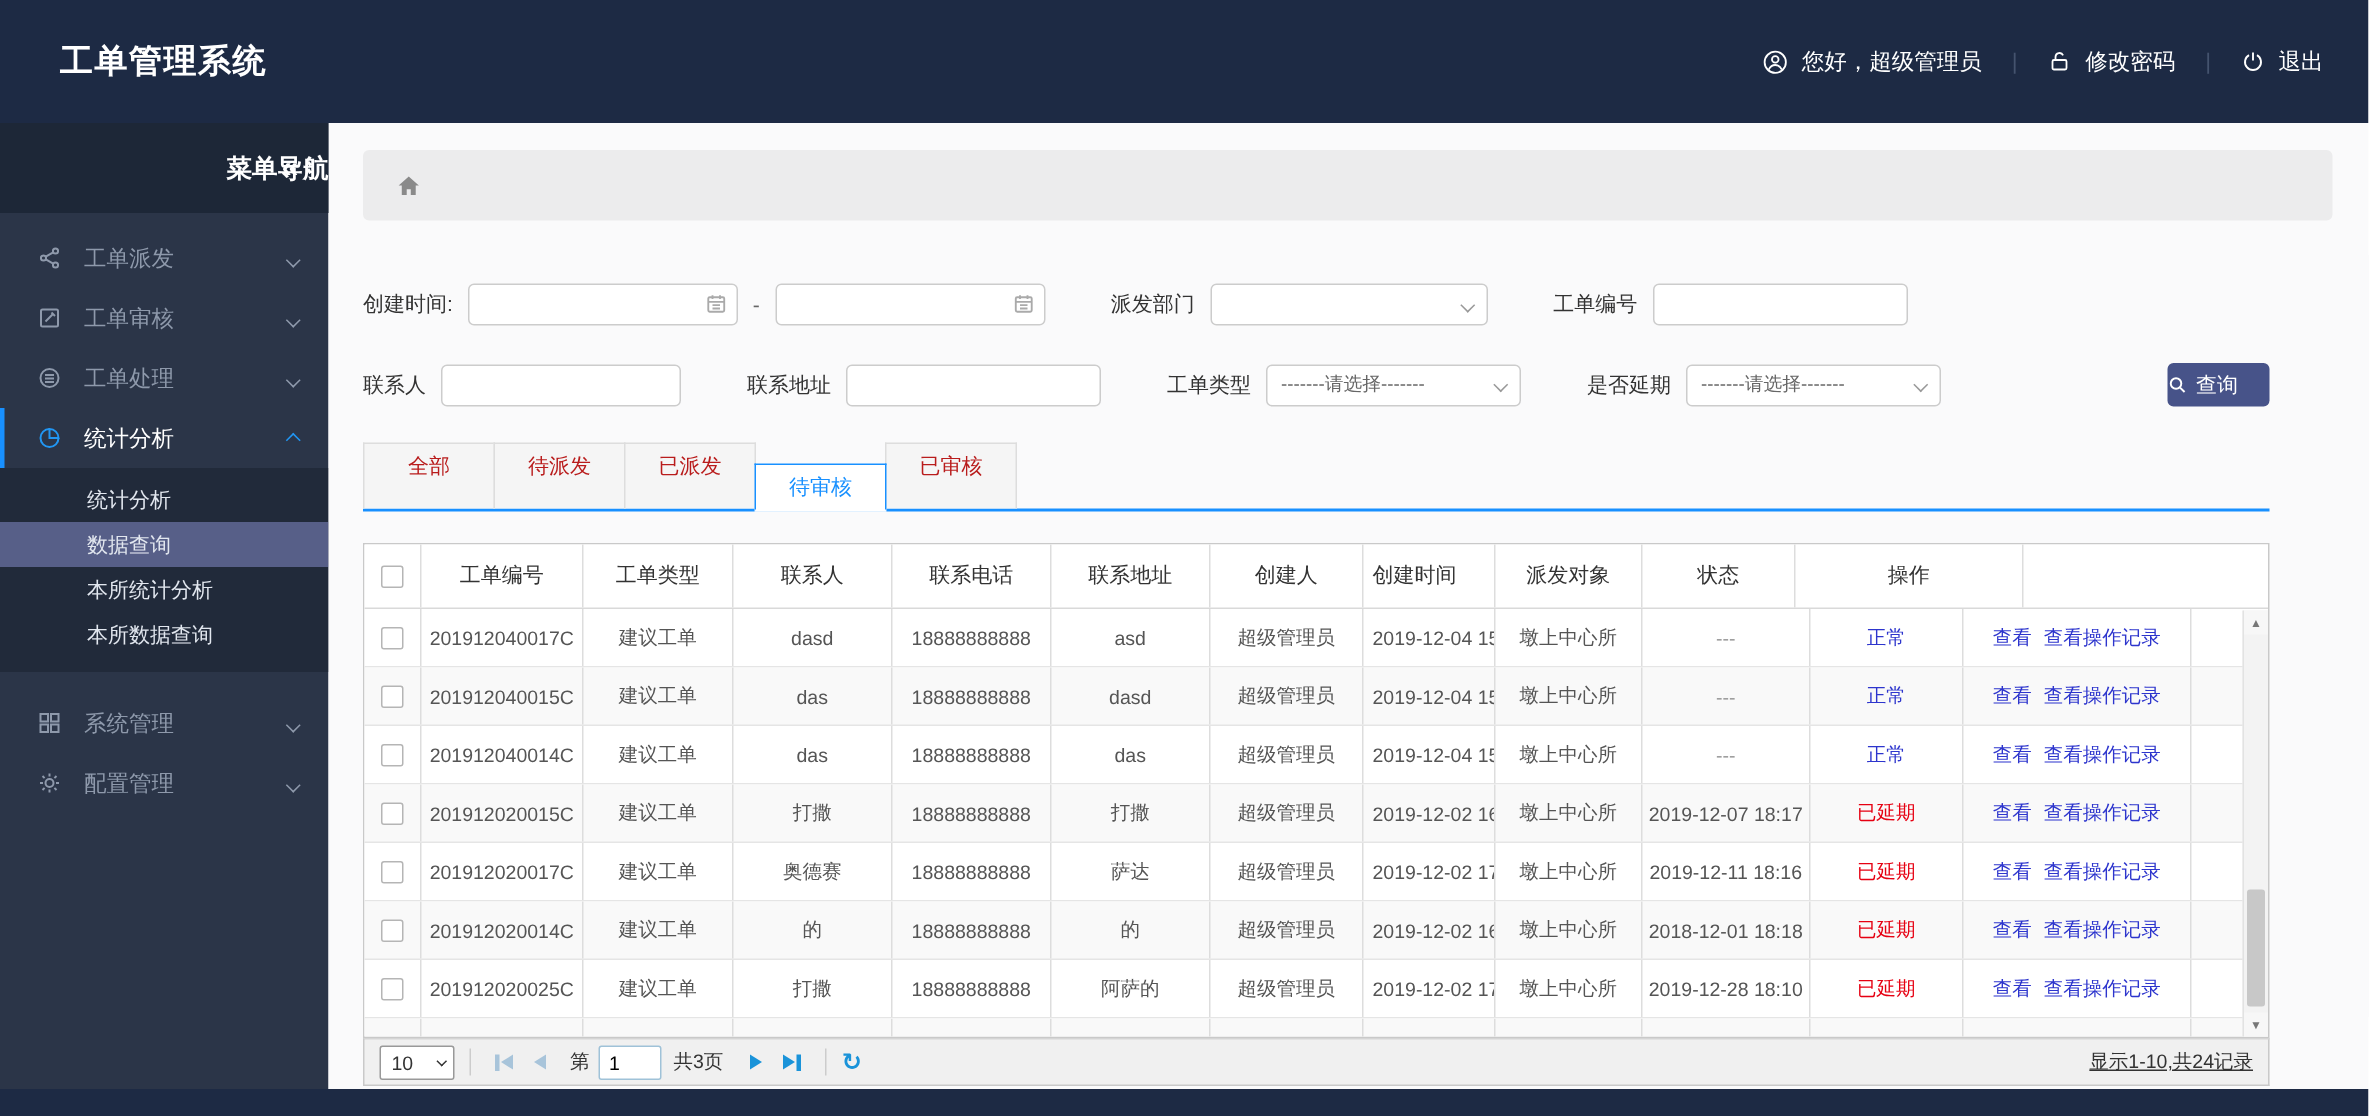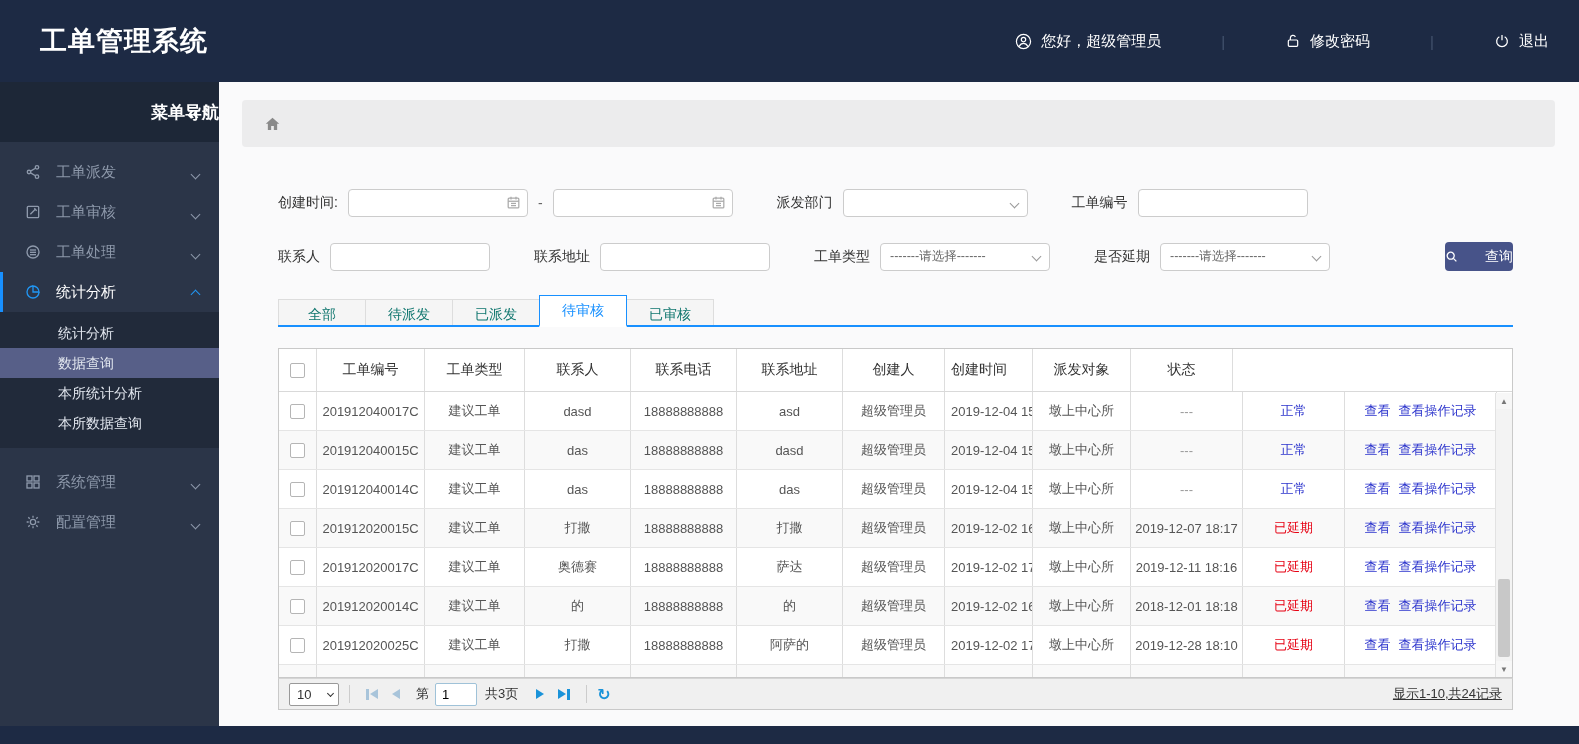--- a/index.html
+++ b/index.html
@@ -1,22 +1,22 @@
 <!DOCTYPE html>
 <html><head>
 <meta charset="utf-8">
 <style>
   * { box-sizing: border-box; margin: 0; padding: 0; }
   html,body { width:1579px; height:744px; overflow:hidden;
     font-family:"Liberation Sans","DejaVu Sans",sans-serif; background:#fff; }
 
   
   .topbar { height:82px; background:#1d2a44; display:flex; align-items:center; color:#fff; }
-  .brand { font-size:27px; font-weight:bold; margin-left:40px; letter-spacing:1px; }
-  .topbar-right { margin-left:auto; display:flex; align-items:center; margin-right:30px; font-size:15px;gap:40px; }
+  .brand { font-size:22px; font-weight:bold; margin-left:40px; letter-spacing:1px; }
+  .topbar-right { margin-left:auto; display:flex; align-items:center; margin-right:30px; font-size:15px; }
   .tb-item { display:flex; align-items:center; gap:9px; cursor:pointer; }
   .tb-sep { color:#44536e; margin:0 20px; font-size:15px; }
 
   
   .layout { display:flex; height:644px; }
   .sidebar { width:219px; background:#2b3548; display:flex; flex-direction:column; flex-shrink:0; }
   .side-head { height:60px; background:#1d2737; color:#fff; display:flex; align-items:center;
     justify-content:flex-end; font-size:17px; font-weight:bold; position:relative; }
   .collapse { position:absolute; right:22px; font-size:20px; font-weight:bold; color:#fff; cursor:pointer; letter-spacing:-2px;}
   .menu { padding-top:10px; }
@@ -31,42 +31,42 @@
   .mi.active .ic, .mi.active .car { color:#2196f3; }
   .submenu { background:#212a3a; padding:6px 0 10px; }
   .smi { height:30px; line-height:30px; padding-left:58px; color:#e2e7ef; font-size:14px; cursor:pointer; }
   .smi.selected { background:#575f88; }
   .menu-gap { margin-top:14px; }
 
   
   .content { flex:1; background:#fafafb; padding:18px 24px 0 23px; overflow:hidden; }
   .breadcrumb { height:47px; background:#ececed; border-radius:4px; display:flex; align-items:center; padding-left:21px; }
 
-  .panel { margin-left:36px; margin-right:42px; }
+  .panel { margin-right:42px; }
 
   .frow { display:flex; align-items:center; margin-top:42px; font-size:14px; color:#333; }
   .frow.second { margin-top:25px; }
   .flabel { margin-right:10px; white-space:nowrap; }
   .gap { margin-left:44px; }
   .inp { height:28px; border:1px solid #ccc; border-radius:4px; background:#fff; font-size:13px; color:#333; padding:0 8px; outline:none; }
   .date-wrap { position:relative; width:180px; }
   .date-wrap input { width:100%; height:28px; padding-right:30px; }
   .cal { position:absolute; right:7px; top:6px; }
   .dash { margin:0 10px; color:#666; }
   .sel { height:28px; border:1px solid #ccc; border-radius:4px; background:#fff; display:flex; align-items:center;
     justify-content:space-between; padding:0 9px 0 9px; color:#666; font-size:12.5px; cursor:pointer; }
   .sel .chev { color:#999; margin-left:6px; flex-shrink:0; }
   .w185 { width:185px; } .w170 { width:170px; } .w160 { width:160px; }
   .spacer { flex:1; }
   .btn-query { width:68px; height:29px; background:#475389; border:none; border-radius:4px; color:#fff;
-    font-size:14px; display:flex; align-items:center; justify-content:space-between; gap:6px; cursor:pointer; }
+    font-size:14px; display:flex; align-items:center; justify-content:flex-start; gap:6px; cursor:pointer; }
 
   
   .tabs { display:flex; margin-top:24px; border-bottom:2px solid #1890ff; align-items:flex-end; }
-  .tab { width:88px; height:26px; line-height:29px; text-align:center; font-size:14px; color:#0f766e;
+  .tab { width:88px; height:44px; line-height:29px; text-align:center; font-size:14px; color:#b91c1c;
     background:#f5f5f5; border:1px solid #ddd; border-bottom:none; margin-right:-1px; cursor:pointer; }
   .tab.active { background:#fff; color:#1890ff; border:1px solid #1890ff; border-bottom:2px solid #fff;
     height:32px; margin-bottom:-2px; position:relative; z-index:2; }
 
   
   .table { margin-top:21px; border:1px solid #c9c9c9; position:relative; background:#fff; }
   .thead { display:flex; height:43px; border-bottom:1px solid #d9d9d9; font-size:14px; color:#333; background:#fff; }
   .th, .td { display:flex; align-items:center; justify-content:center; border-right:1px solid #ddd; overflow:hidden; white-space:nowrap; }
   .th:last-child { border-right:none; }
   .tr { display:flex; height:39px; border-bottom:1px solid #e5e5e5; font-size:13px; color:#555; background:#fff; }
@@ -338,20 +338,21 @@
             </div>
           <div class="th c1">工单编号</div>
           <div class="th c2">工单类型</div>
           <div class="th c3">联系人</div>
           <div class="th c4">联系电话</div>
           <div class="th c5">联系地址</div>
           <div class="th c6">创建人</div>
           <div class="th c7">创建时间</div>
           <div class="th c8">派发对象</div>
           <div class="th c10">状态</div>
+          <div class="th c11">操作</div>
           <div class="th csb"></div>
         </div>
 
         <div class="tbody">
 
           <div class="tr">
             <div class="td c0">
                 <span class="cbx"></span>
               </div>
             <div class="td c1">201912040017C</div>

